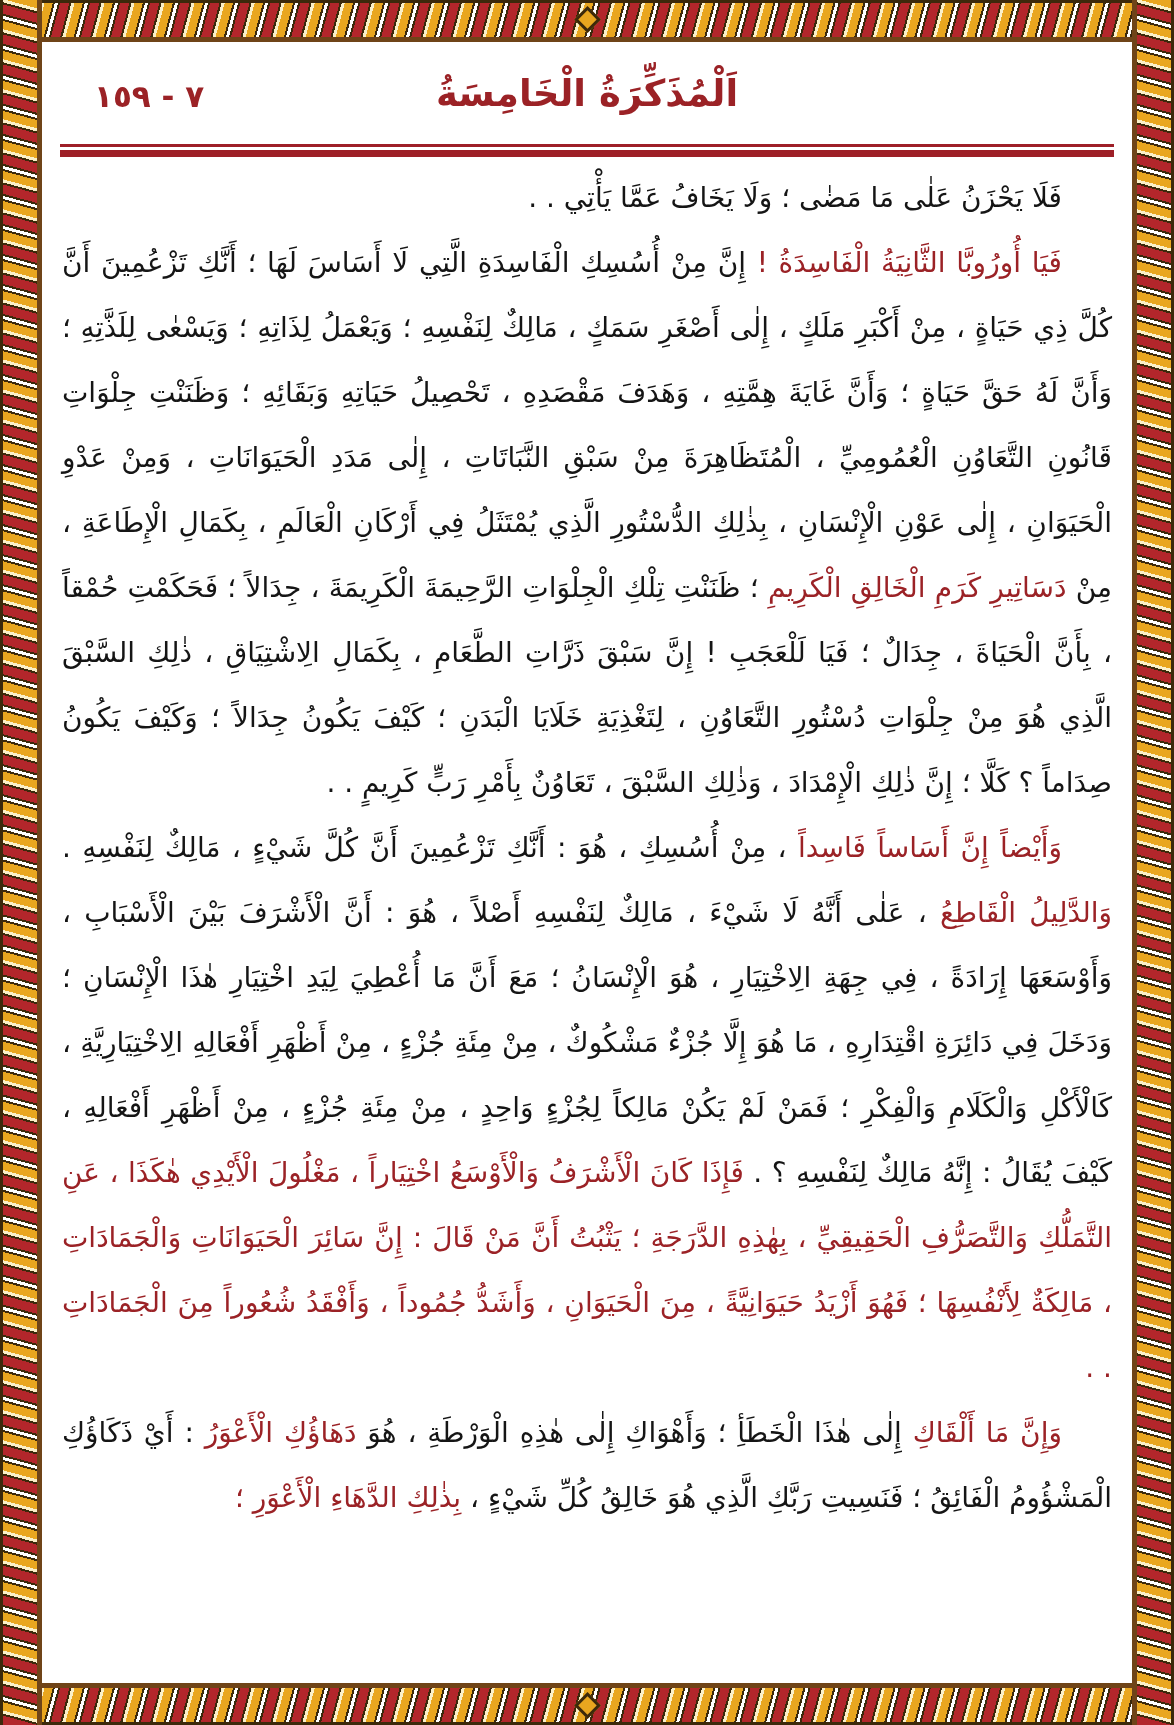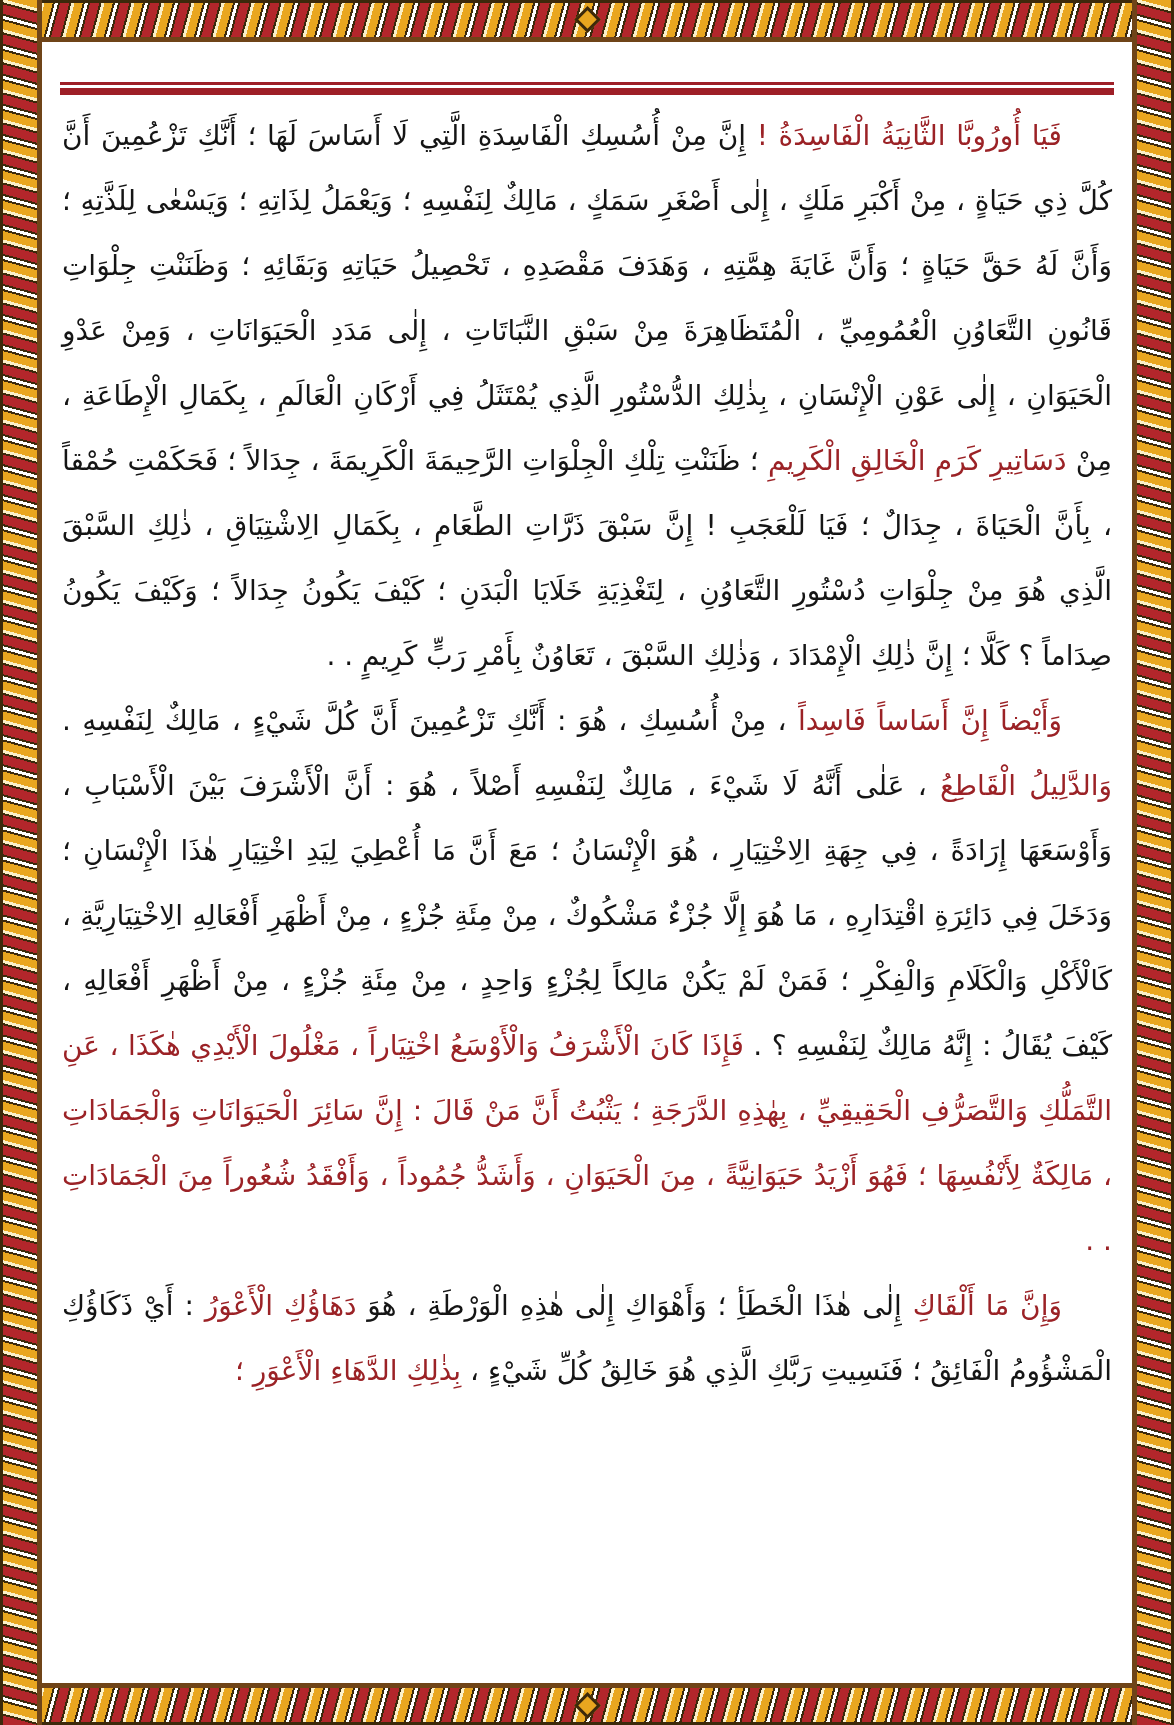--- a/index.html
+++ b/index.html
@@ -80,26 +80,31 @@
     <span class="ornament ornament-top"></span>
   </div>
   <div class="band band-bottom">
     <span class="ornament ornament-bottom"></span>
   </div>
   <div class="band band-left"></div>
   <div class="band band-right"></div>
 
   <div class="content">
 
+    <div class="header">
+      <span class="page-number">٧ - ١٥٩</span>
+      <h1 class="page-title">اَلْمُذَكِّرَةُ الْخَامِسَةُ</h1>
+    </div>
 
     <div class="divider">
       <div class="thin"></div>
       <div class="thick"></div>
     </div>
 
     <div class="body-text">
+      <p><span class="seg-black">فَلَا يَحْزَنُ عَلٰى مَا مَضٰى ؛ وَلَا يَخَافُ عَمَّا يَأْتِي . .</span></p>
       <p><span class="seg-red">فَيَا أُورُوبَّا الثَّانِيَةُ الْفَاسِدَةُ ! </span><span class="seg-black">إِنَّ مِنْ أُسُسِكِ الْفَاسِدَةِ الَّتِي لَا أَسَاسَ لَهَا ؛ أَنَّكِ تَزْعُمِينَ أَنَّ كُلَّ ذِي حَيَاةٍ ، مِنْ أَكْبَرِ مَلَكٍ ، إِلٰى أَصْغَرِ سَمَكٍ ، مَالِكٌ لِنَفْسِهِ ؛ وَيَعْمَلُ لِذَاتِهِ ؛ وَيَسْعٰى لِلَذَّتِهِ ؛ وَأَنَّ لَهُ حَقَّ حَيَاةٍ ؛ وَأَنَّ غَايَةَ هِمَّتِهِ ، وَهَدَفَ مَقْصَدِهِ ، تَحْصِيلُ حَيَاتِهِ وَبَقَائِهِ ؛ وَظَنَنْتِ جِلْوَاتِ قَانُونِ التَّعَاوُنِ الْعُمُومِيِّ ، الْمُتَظَاهِرَةَ مِنْ سَبْقِ النَّبَاتَاتِ ، إِلٰى مَدَدِ الْحَيَوَانَاتِ ، وَمِنْ عَدْوِ الْحَيَوَانِ ، إِلٰى عَوْنِ الْإِنْسَانِ ، بِذٰلِكِ الدُّسْتُورِ الَّذِي يُمْتَثَلُ فِي أَرْكَانِ الْعَالَمِ ، بِكَمَالِ الْإِطَاعَةِ ، مِنْ </span><span class="seg-red">دَسَاتِيرِ كَرَمِ الْخَالِقِ الْكَرِيمِ</span><span class="seg-black"> ؛ ظَنَنْتِ تِلْكِ الْجِلْوَاتِ الرَّحِيمَةَ الْكَرِيمَةَ ، جِدَالاً ؛ فَحَكَمْتِ حُمْقاً ، بِأَنَّ الْحَيَاةَ ، جِدَالٌ ؛ فَيَا لَلْعَجَبِ ! إِنَّ سَبْقَ ذَرَّاتِ الطَّعَامِ ، بِكَمَالِ الِاشْتِيَاقِ ، ذٰلِكِ السَّبْقَ الَّذِي هُوَ مِنْ جِلْوَاتِ دُسْتُورِ التَّعَاوُنِ ، لِتَغْذِيَةِ خَلَايَا الْبَدَنِ ؛ كَيْفَ يَكُونُ جِدَالاً ؛ وَكَيْفَ يَكُونُ صِدَاماً ؟ كَلَّا ؛ إِنَّ ذٰلِكِ الْإِمْدَادَ ، وَذٰلِكِ السَّبْقَ ، تَعَاوُنٌ بِأَمْرِ رَبٍّ كَرِيمٍ . .</span></p>
       <p><span class="seg-red">وَأَيْضاً إِنَّ أَسَاساً فَاسِداً</span><span class="seg-black"> ، مِنْ أُسُسِكِ ، هُوَ : أَنَّكِ تَزْعُمِينَ أَنَّ كُلَّ شَيْءٍ ، مَالِكٌ لِنَفْسِهِ . </span><span class="seg-red">وَالدَّلِيلُ الْقَاطِعُ</span><span class="seg-black"> ، عَلٰى أَنَّهُ لَا شَيْءَ ، مَالِكٌ لِنَفْسِهِ أَصْلاً ، هُوَ : أَنَّ الْأَشْرَفَ بَيْنَ الْأَسْبَابِ ، وَأَوْسَعَهَا إِرَادَةً ، فِي جِهَةِ الِاخْتِيَارِ ، هُوَ الْإِنْسَانُ ؛ مَعَ أَنَّ مَا أُعْطِيَ لِيَدِ اخْتِيَارِ هٰذَا الْإِنْسَانِ ؛ وَدَخَلَ فِي دَائِرَةِ اقْتِدَارِهِ ، مَا هُوَ إِلَّا جُزْءٌ مَشْكُوكٌ ، مِنْ مِئَةِ جُزْءٍ ، مِنْ أَظْهَرِ أَفْعَالِهِ الِاخْتِيَارِيَّةِ ، كَالْأَكْلِ وَالْكَلَامِ وَالْفِكْرِ ؛ فَمَنْ لَمْ يَكُنْ مَالِكاً لِجُزْءٍ وَاحِدٍ ، مِنْ مِئَةِ جُزْءٍ ، مِنْ أَظْهَرِ أَفْعَالِهِ ، كَيْفَ يُقَالُ : إِنَّهُ مَالِكٌ لِنَفْسِهِ ؟ . </span><span class="seg-red">فَإِذَا كَانَ الْأَشْرَفُ وَالْأَوْسَعُ اخْتِيَاراً ، مَغْلُولَ الْأَيْدِي هٰكَذَا ، عَنِ التَّمَلُّكِ وَالتَّصَرُّفِ الْحَقِيقِيِّ ، بِهٰذِهِ الدَّرَجَةِ ؛ يَثْبُتُ أَنَّ مَنْ قَالَ : إِنَّ سَائِرَ الْحَيَوَانَاتِ وَالْجَمَادَاتِ ، مَالِكَةٌ لِأَنْفُسِهَا ؛ فَهُوَ أَزْيَدُ حَيَوَانِيَّةً ، مِنَ الْحَيَوَانِ ، وَأَشَدُّ جُمُوداً ، وَأَفْقَدُ شُعُوراً مِنَ الْجَمَادَاتِ . .</span></p>
       <p><span class="seg-red">وَإِنَّ مَا أَلْقَاكِ</span><span class="seg-black"> إِلٰى هٰذَا الْخَطَأِ ؛ وَأَهْوَاكِ إِلٰى هٰذِهِ الْوَرْطَةِ ، هُوَ </span><span class="seg-red">دَهَاؤُكِ الْأَعْوَرُ</span><span class="seg-black"> : أَيْ ذَكَاؤُكِ الْمَشْؤُومُ الْفَائِقُ ؛ فَنَسِيتِ رَبَّكِ الَّذِي هُوَ خَالِقُ كُلِّ شَيْءٍ ، </span><span class="seg-red">بِذٰلِكِ الدَّهَاءِ الْأَعْوَرِ ؛</span></p>
     </div>
 
   </div>
 </div>
 
 </body></html>

